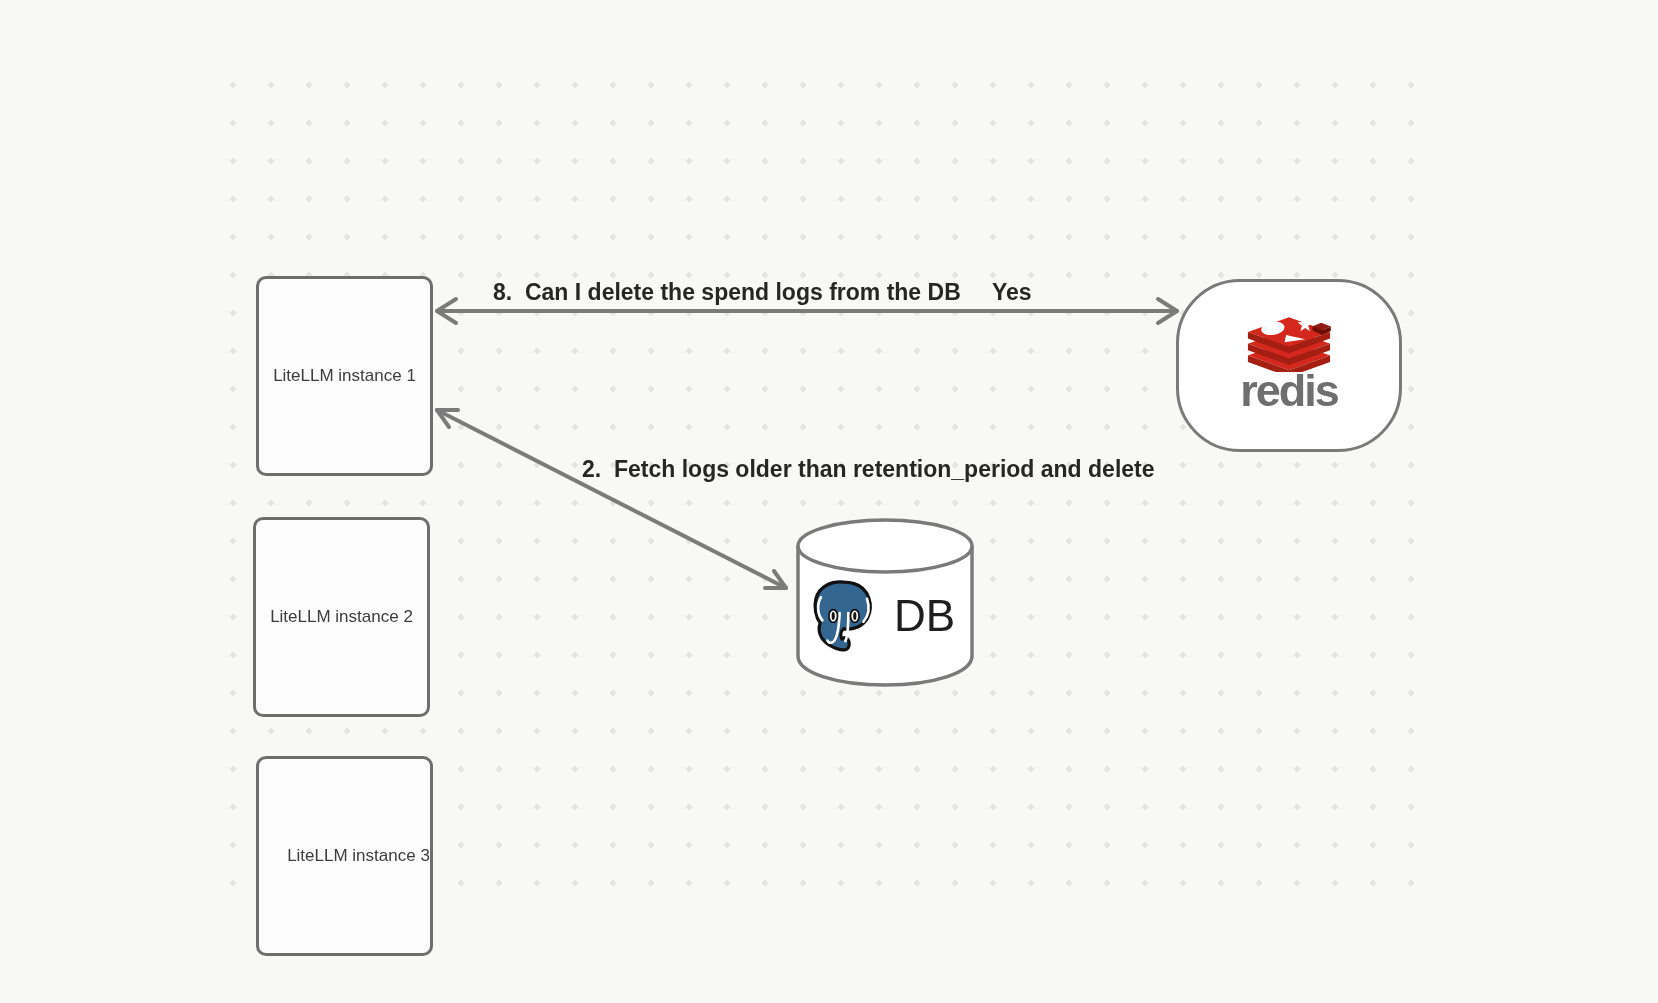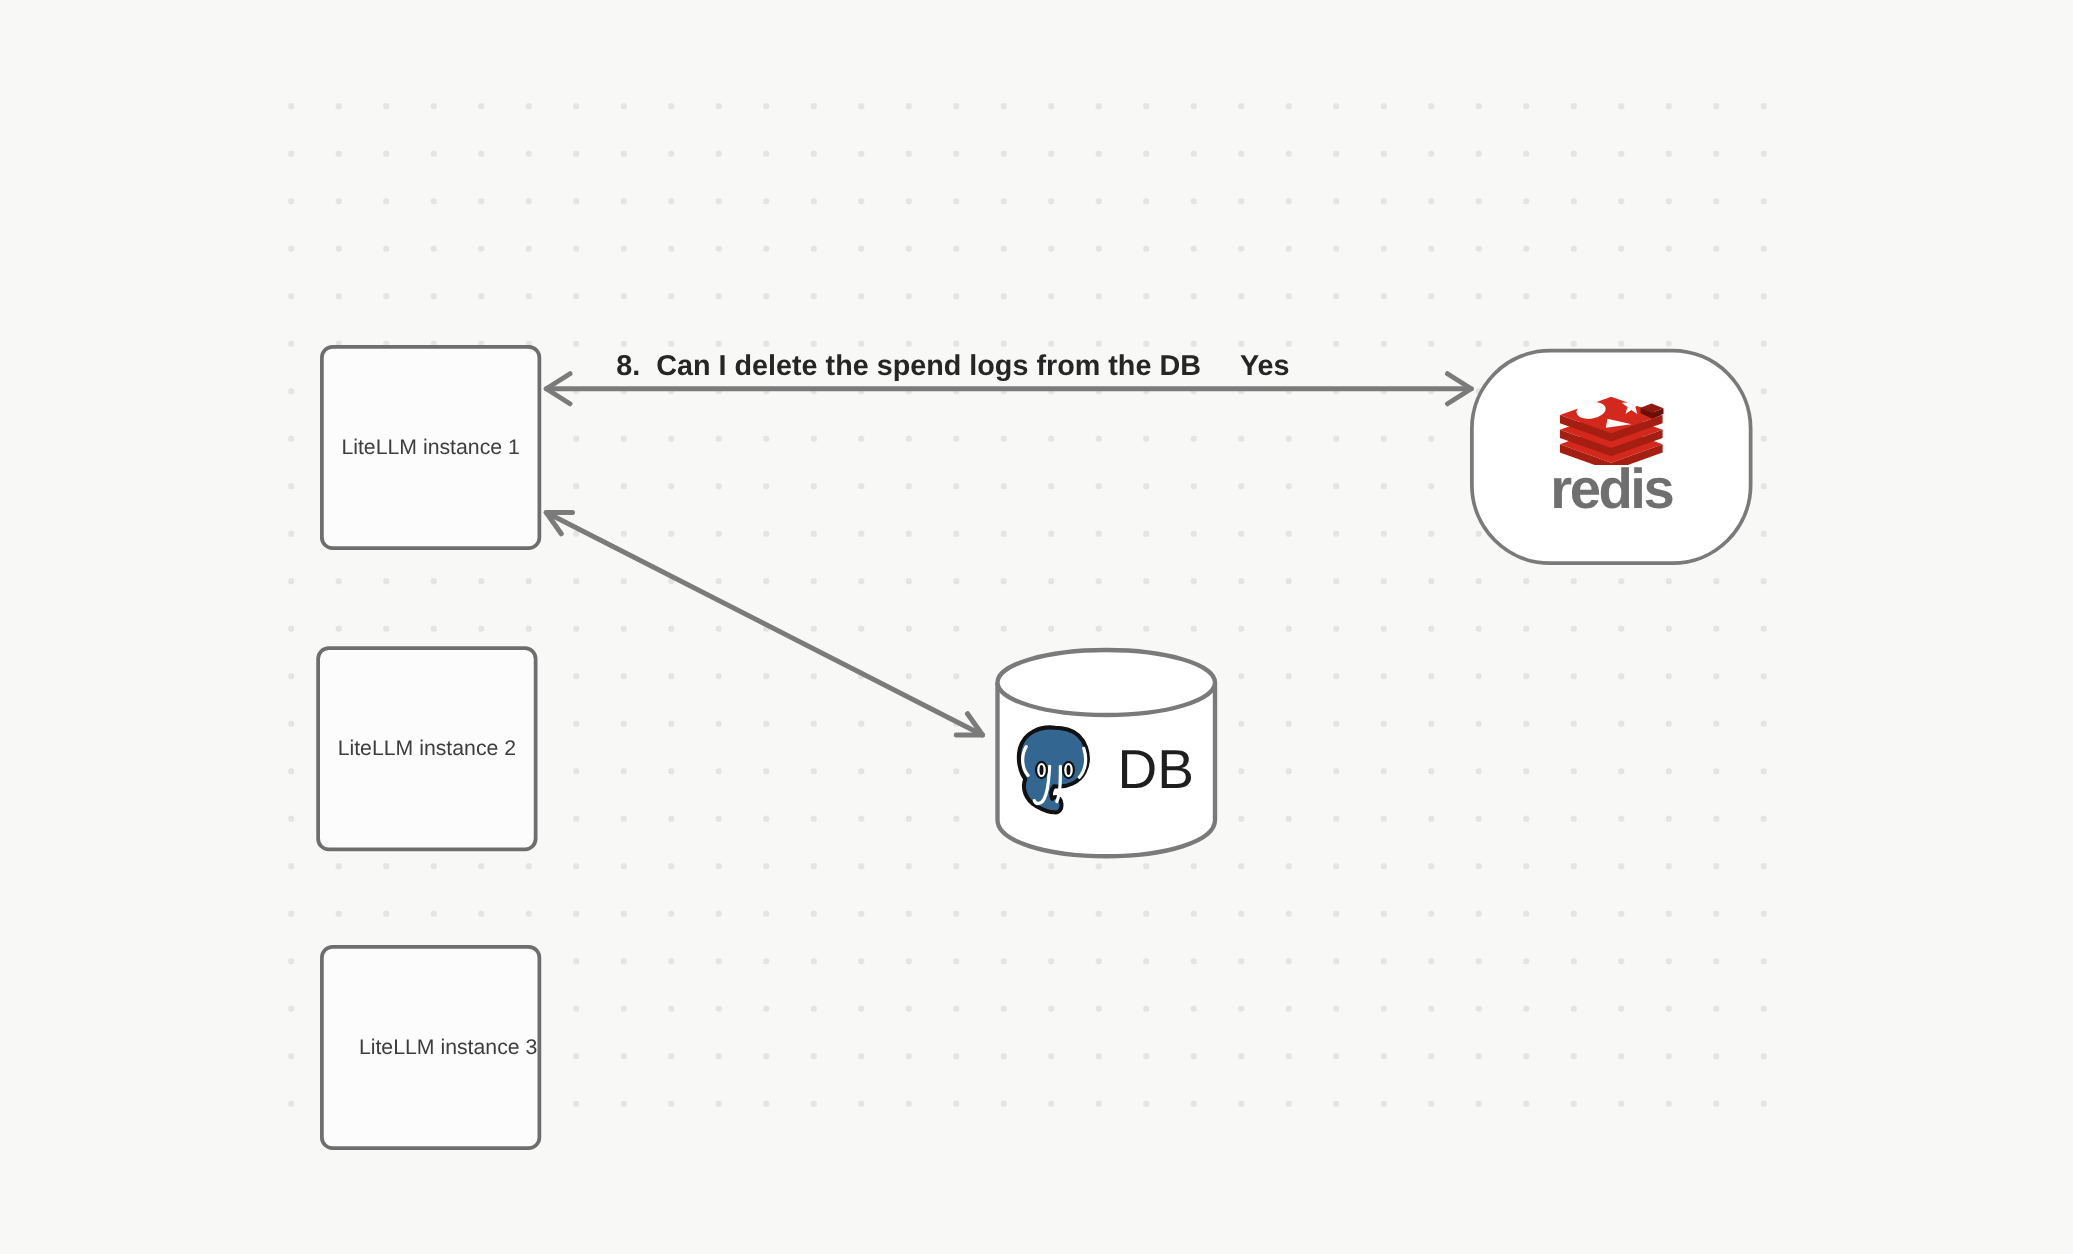--- a/index.html
+++ b/index.html
@@ -10,21 +10,21 @@
   }
   .dots{
     position:absolute;left:214px;top:66px;width:1216px;height:836px;
     background-image:radial-gradient(circle 2.6px, #e4e4e2 99%, transparent 100%);
     background-size:38px 38px;
     background-position:0 0;
   }
   .arrows{position:absolute;left:0;top:0;width:1658px;height:1003px;}
   .arrows line,.arrows polyline{stroke:#7b7b7b;stroke-width:4;fill:none;stroke-linecap:round;stroke-linejoin:round;}
   .node-box{
-    position:absolute;width:177px;height:164px;box-sizing:border-box;
+    position:absolute;width:177px;height:200px;box-sizing:border-box;
     background:#fcfcfc;border:3px solid #6e6e6e;border-radius:10px;
     display:flex;align-items:center;justify-content:center;
   }
   .node-box span{font-size:17px;color:#3d3d3d;white-space:pre;}
   .redis-node{
     position:absolute;left:1176px;top:279px;width:226px;height:173px;box-sizing:border-box;
     background:#ffffff;border:3px solid #7a7a7a;border-radius:64px;
     display:flex;flex-direction:column;align-items:center;justify-content:center;
     padding-bottom:4px;
   }
@@ -127,14 +127,15 @@
       <ellipse cx="35" cy="52" rx="6" ry="9" fill="#ffffff" stroke="#111111" stroke-width="2.4"></ellipse>
       <ellipse cx="35" cy="52" rx="2.2" ry="5.5" fill="#111111"></ellipse>
       <ellipse cx="65" cy="52" rx="6" ry="9" fill="#ffffff" stroke="#111111" stroke-width="2.4"></ellipse>
       <ellipse cx="65" cy="52" rx="2.2" ry="5.5" fill="#111111"></ellipse>
     </svg>
     <div class="db-text">DB</div>
   </div>
 
   <div class="edge-label" style="left:493px;top:279px;">8.  Can I delete the spend logs from the DB</div>
   <div class="edge-label" style="left:992px;top:279px;">Yes</div>
+  <div class="edge-label" style="left:582px;top:456px;">2.  Fetch logs older than retention_period and delete</div>
 
 </div>
 
 </body></html>

